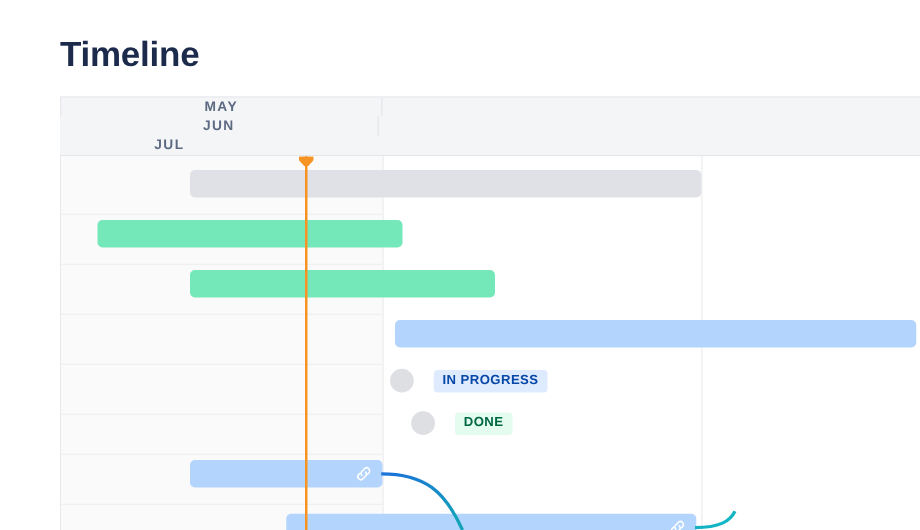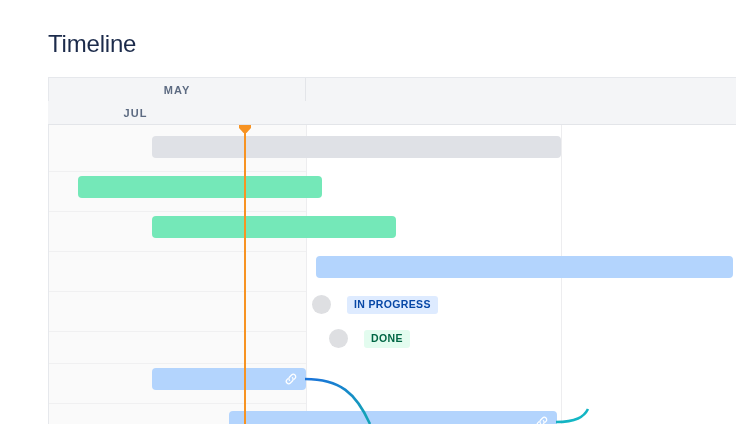--- a/index.html
+++ b/index.html
@@ -19,22 +19,22 @@
     width: 736px;
     height: 424px;
     background: #ffffff;
   }
 
   
   #page-title {
     position: absolute;
     left: 48px;
     top: 30px;
-    font-size: 24px;
-    font-weight: normal;
+    font-size: 28px;
+    font-weight: bold;
     letter-spacing: -0.2px;
     color: #1c2b4b;
     line-height: 28px;
   }
 
   
   #timeline {
     position: absolute;
     left: 48px;
     top: 77px;
@@ -189,20 +189,23 @@
 
 <div id="app">
 
   <div id="page-title">Timeline</div>
 
   <div id="timeline">
 
     <div id="month-header">
       <div class="month-cell first" style="width:258px">
         <span>MAY</span>
+      </div>
+      <div class="month-cell" style="width:255px">
+        <span>JUN</span>
       </div>
       <div class="month-cell" style="width:175px">
         <span>JUL</span>
       </div>
     </div>
 
     <div id="grid-body">
 
       <div class="col-band shaded" style="left:0px;   width:257px"></div>
       <div class="col-band" style="left:257px; width:255px"></div>

